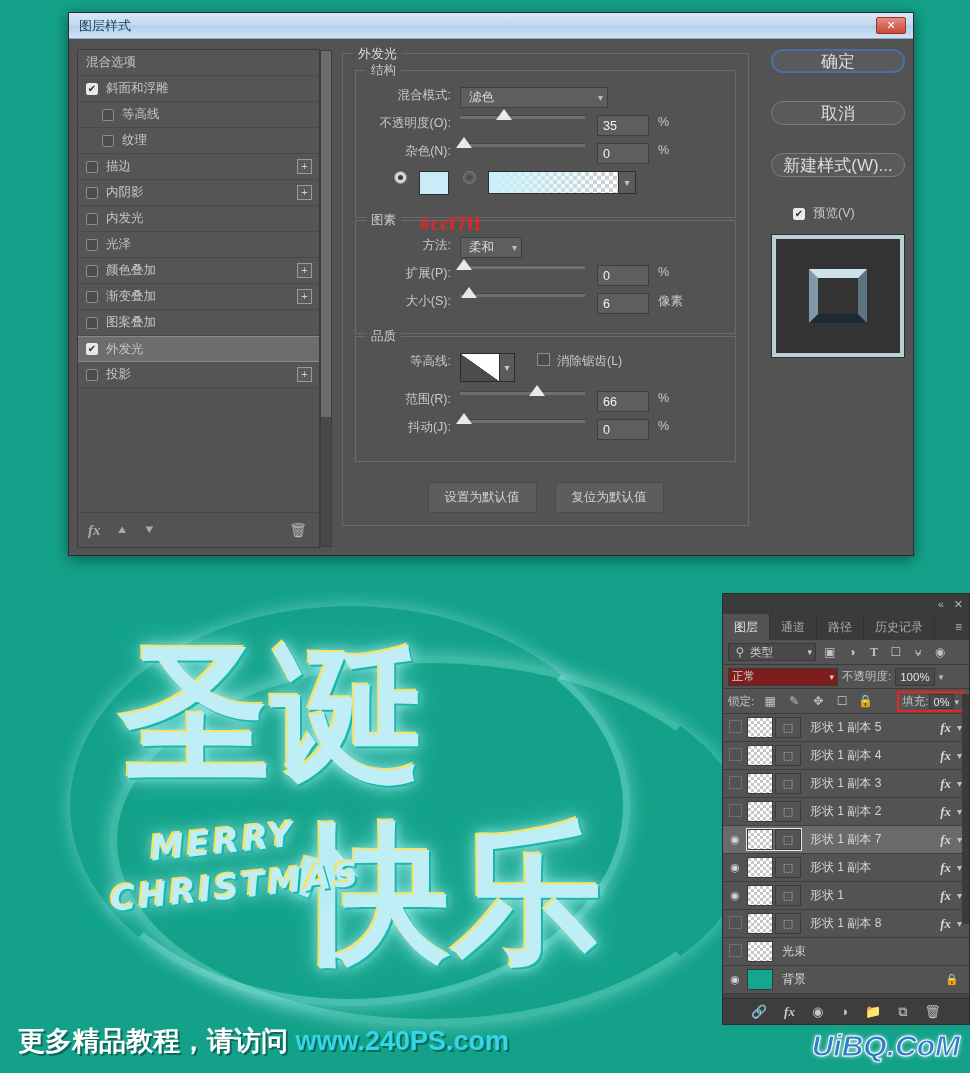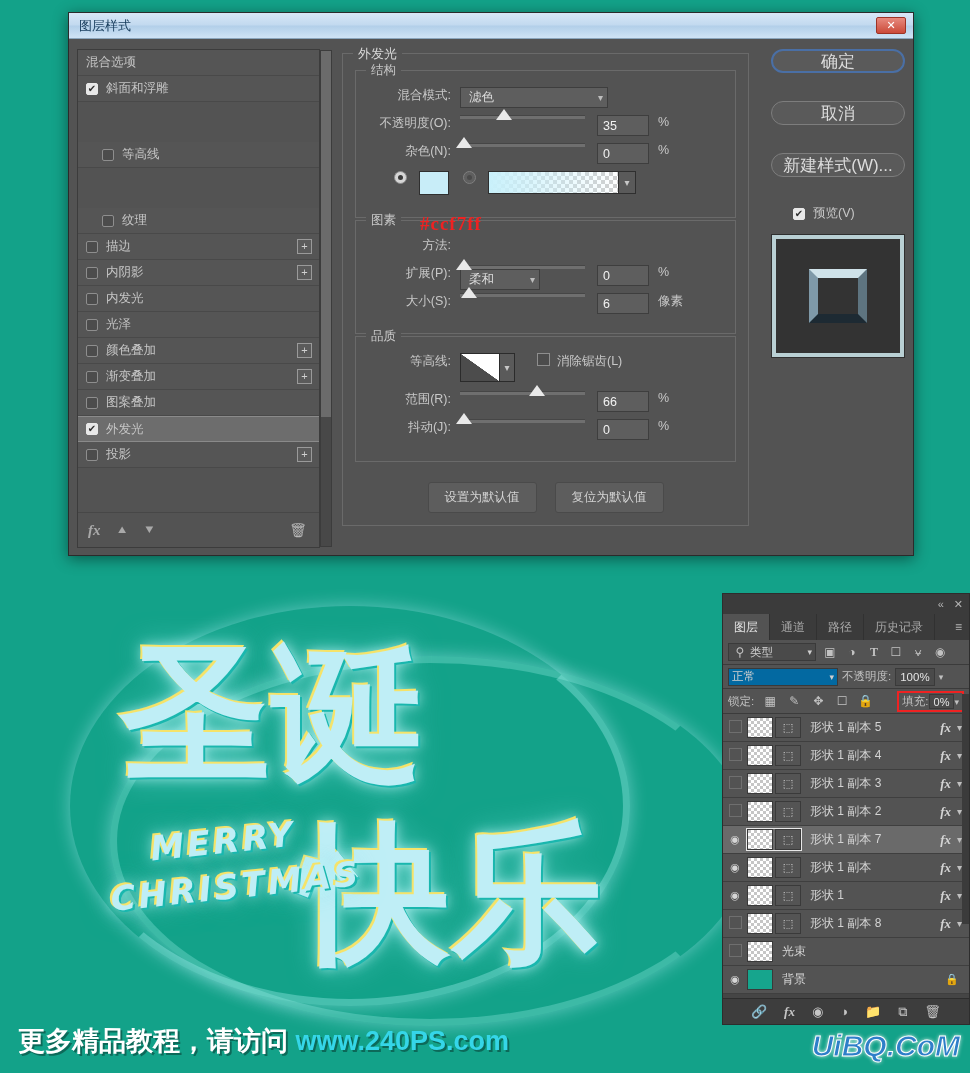--- a/index.html
+++ b/index.html
@@ -100,21 +100,21 @@
     display:flex; flex-direction:column; position:relative;
   }
   #styles-list { flex:1; overflow:hidden; border-bottom:1px solid #474747; }
   .style-row {
     height:26px; display:flex; align-items:center;
     border-bottom:1px solid #494949;
     background:#555555; padding-left:8px; cursor:pointer;
     position:relative;
   }
   .style-row.selected { background:#6d6d6d; border-top:1px solid #8a8a8a; border-bottom:1px solid #8a8a8a;}
-  .style-row.indent { padding-left:24px;margin-top:40px; }
+  .style-row.indent { padding-left:24px; }
   .style-row .s-label { color:#c6c6c6; font-size:12.5px; }
   .cb {
     width:12px; height:12px; margin-right:8px;
     border:1px solid #8e8e8e; background:#4c4c4c; border-radius:2px;
     display:inline-flex; align-items:center; justify-content:center;
     flex:none;
   }
   .cb.checked { background:#e8e8e8; border-color:#e8e8e8; }
   .cb.checked:after {
     content:"\2714"; color:#2f2f2f; font-size:10px; line-height:1;
@@ -162,21 +162,21 @@
     color:#c8c8c8; font-size:12.5px; flex:none;
   }
   .select-box {
     background:#5e5e5e; border:1px solid #3e3e3e;
     height:21px; display:flex; align-items:center;
     padding:0 4px 0 8px; color:#dcdcdc; font-size:12.5px;
     cursor:pointer; position:relative;
   }
   .select-box .caret { margin-left:auto; padding-left:10px; color:#bdbdbd; font-size:10px;}
   #blend-mode-select { width:148px; }
-  #method-select { width:80px;margin-top:32px; }
+  #method-select { width:62px; }
 
   .slider-track {
     height:4px; background:#6f6f6f; border-top:1px solid #464646;
     position:relative; flex:none;
   }
   .slider-thumb {
     position:absolute; top:-7px; width:0; height:0;
     border-left:8px solid transparent; border-right:8px solid transparent;
     border-bottom:11px solid #e9e9e9;
     cursor:pointer;
@@ -300,21 +300,21 @@
     display:flex; align-items:center; padding:0 3px; font-size:11.5px; color:#cfcfcf;
     cursor:pointer;
   }
   #lp-kind-select .caret { margin-left:auto; font-size:9px; }
   .lp-ficon { color:#c2c2c2; font-size:12px; cursor:pointer; width:16px; text-align:center;}
   #lp-blend-row {
     height:24px; background:#535353; display:flex; align-items:center;
     padding:0 5px; gap:4px; border-bottom:1px solid #3b3b3b;
   }
   #lp-blend-select {
-    width:110px; height:18px; background:#0369a1; border:1px solid #3a3a3a;
+    width:110px; height:18px; background:#7f1d1d; border:1px solid #3a3a3a;
     display:flex; align-items:center; padding:0 3px; font-size:11.5px; color:#cfcfcf;
     cursor:pointer;
   }
   #lp-blend-select .caret { margin-left:auto; font-size:9px; }
   .lp-lbl { font-size:11.5px; color:#c0c0c0; white-space:nowrap; }
   #lp-opacity-value {
     background:#4a4a4a; border:1px solid #3a3a3a; height:18px;
     padding:0 4px; font-size:11.5px; color:#e4e4e4;
     display:flex; align-items:center; cursor:text;
   }

